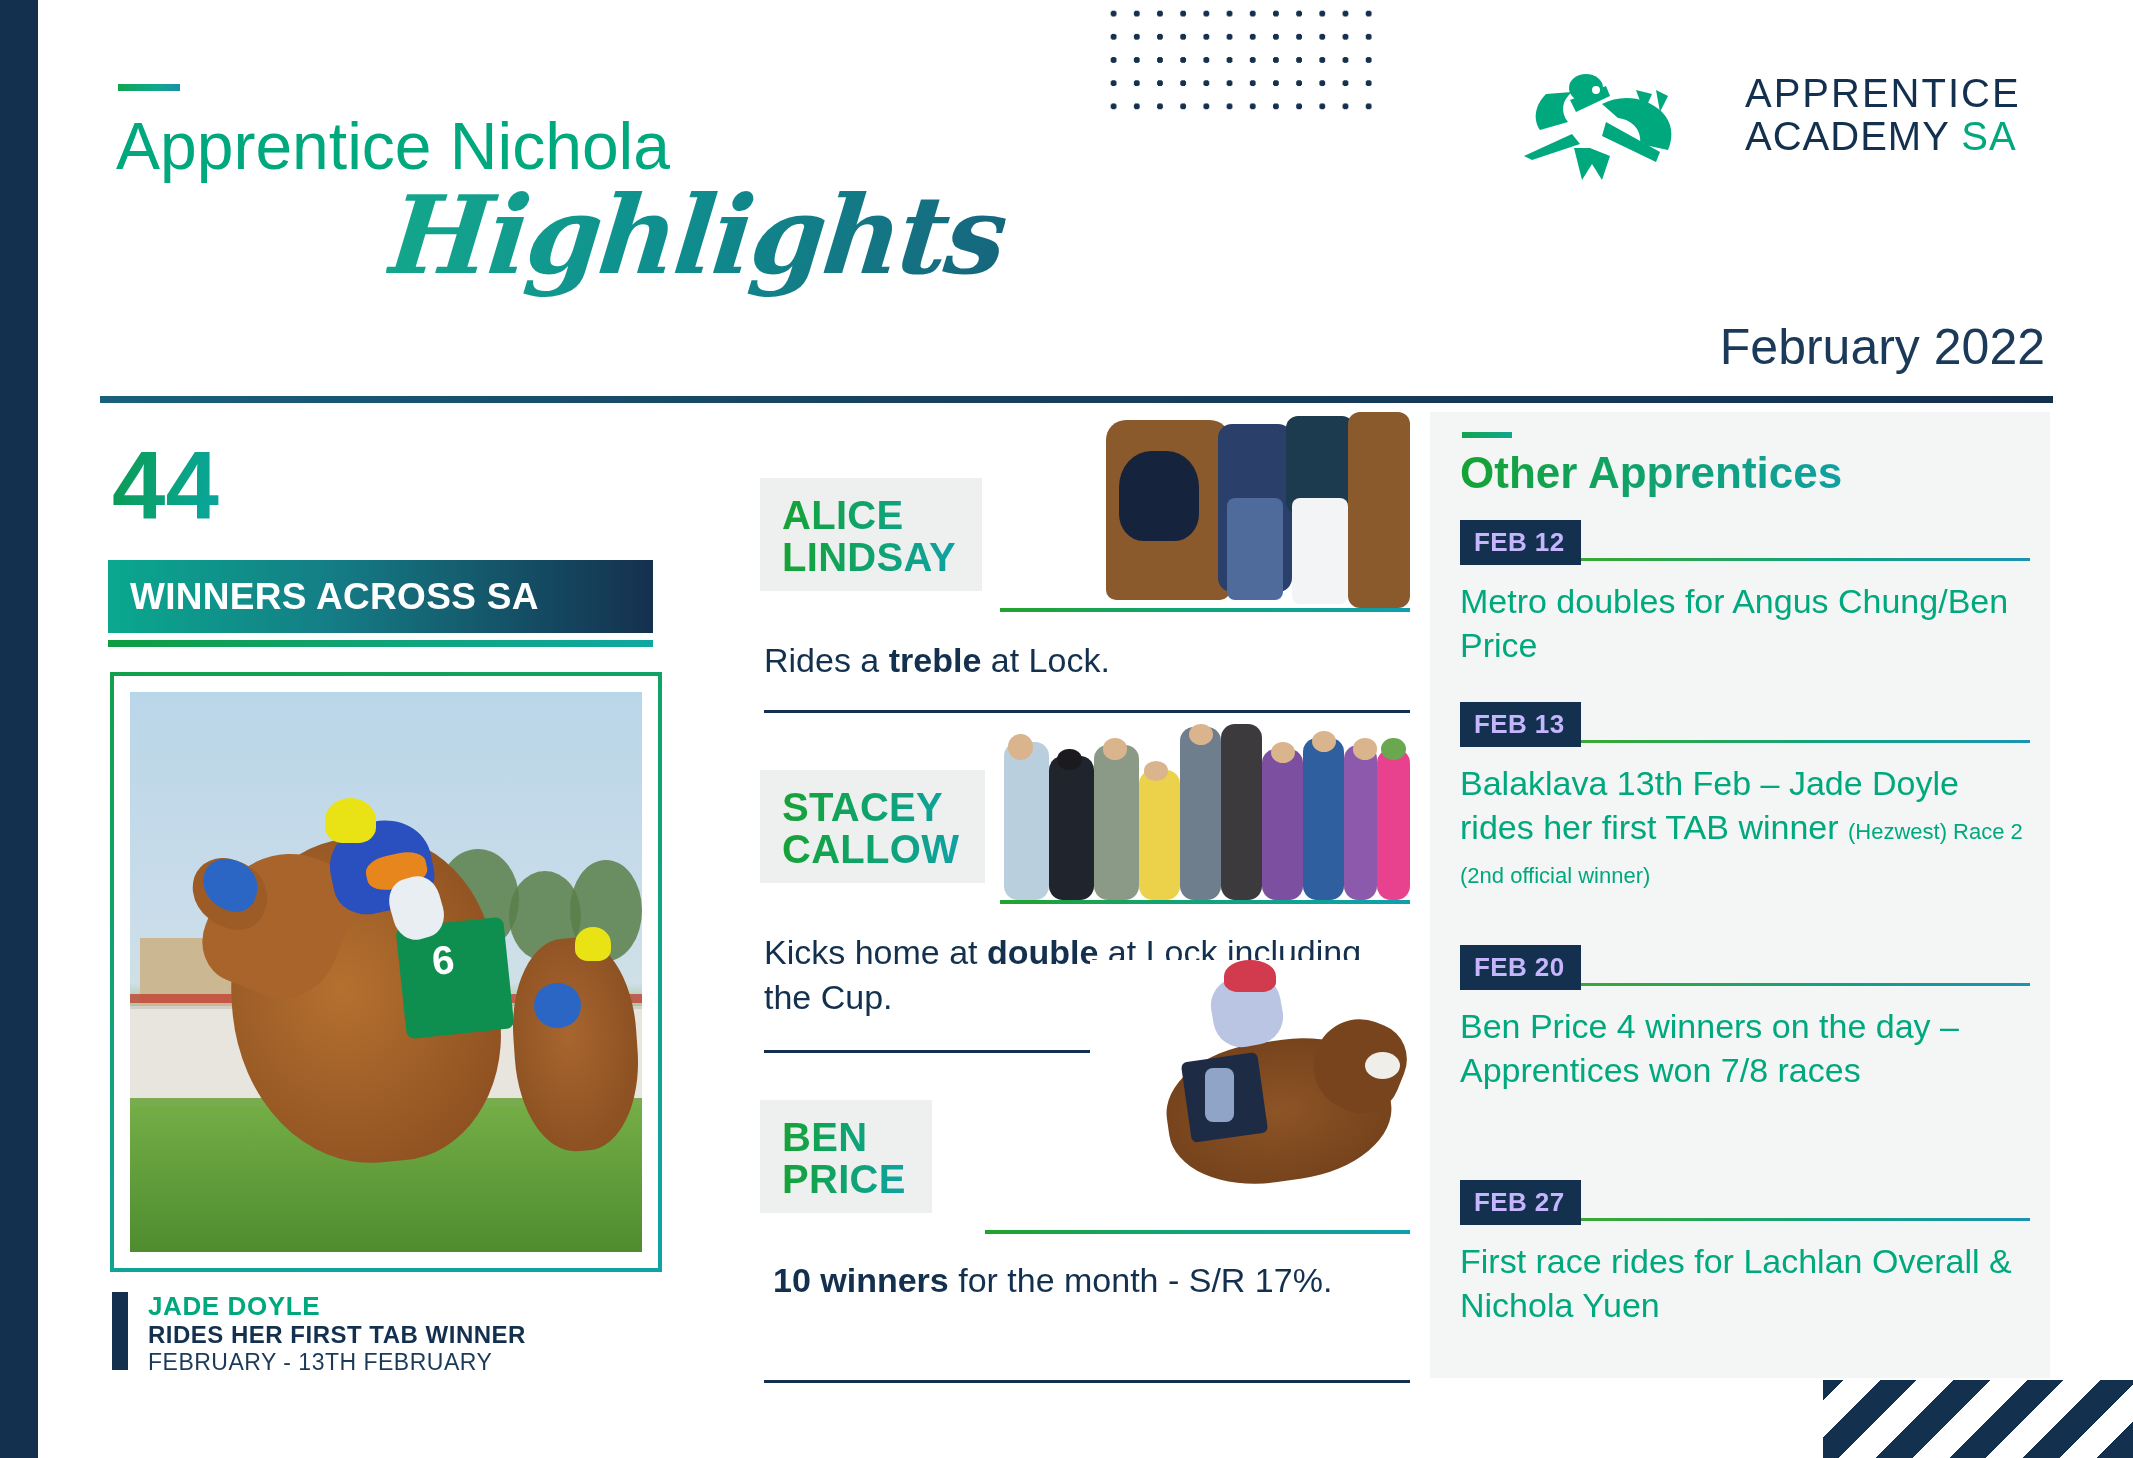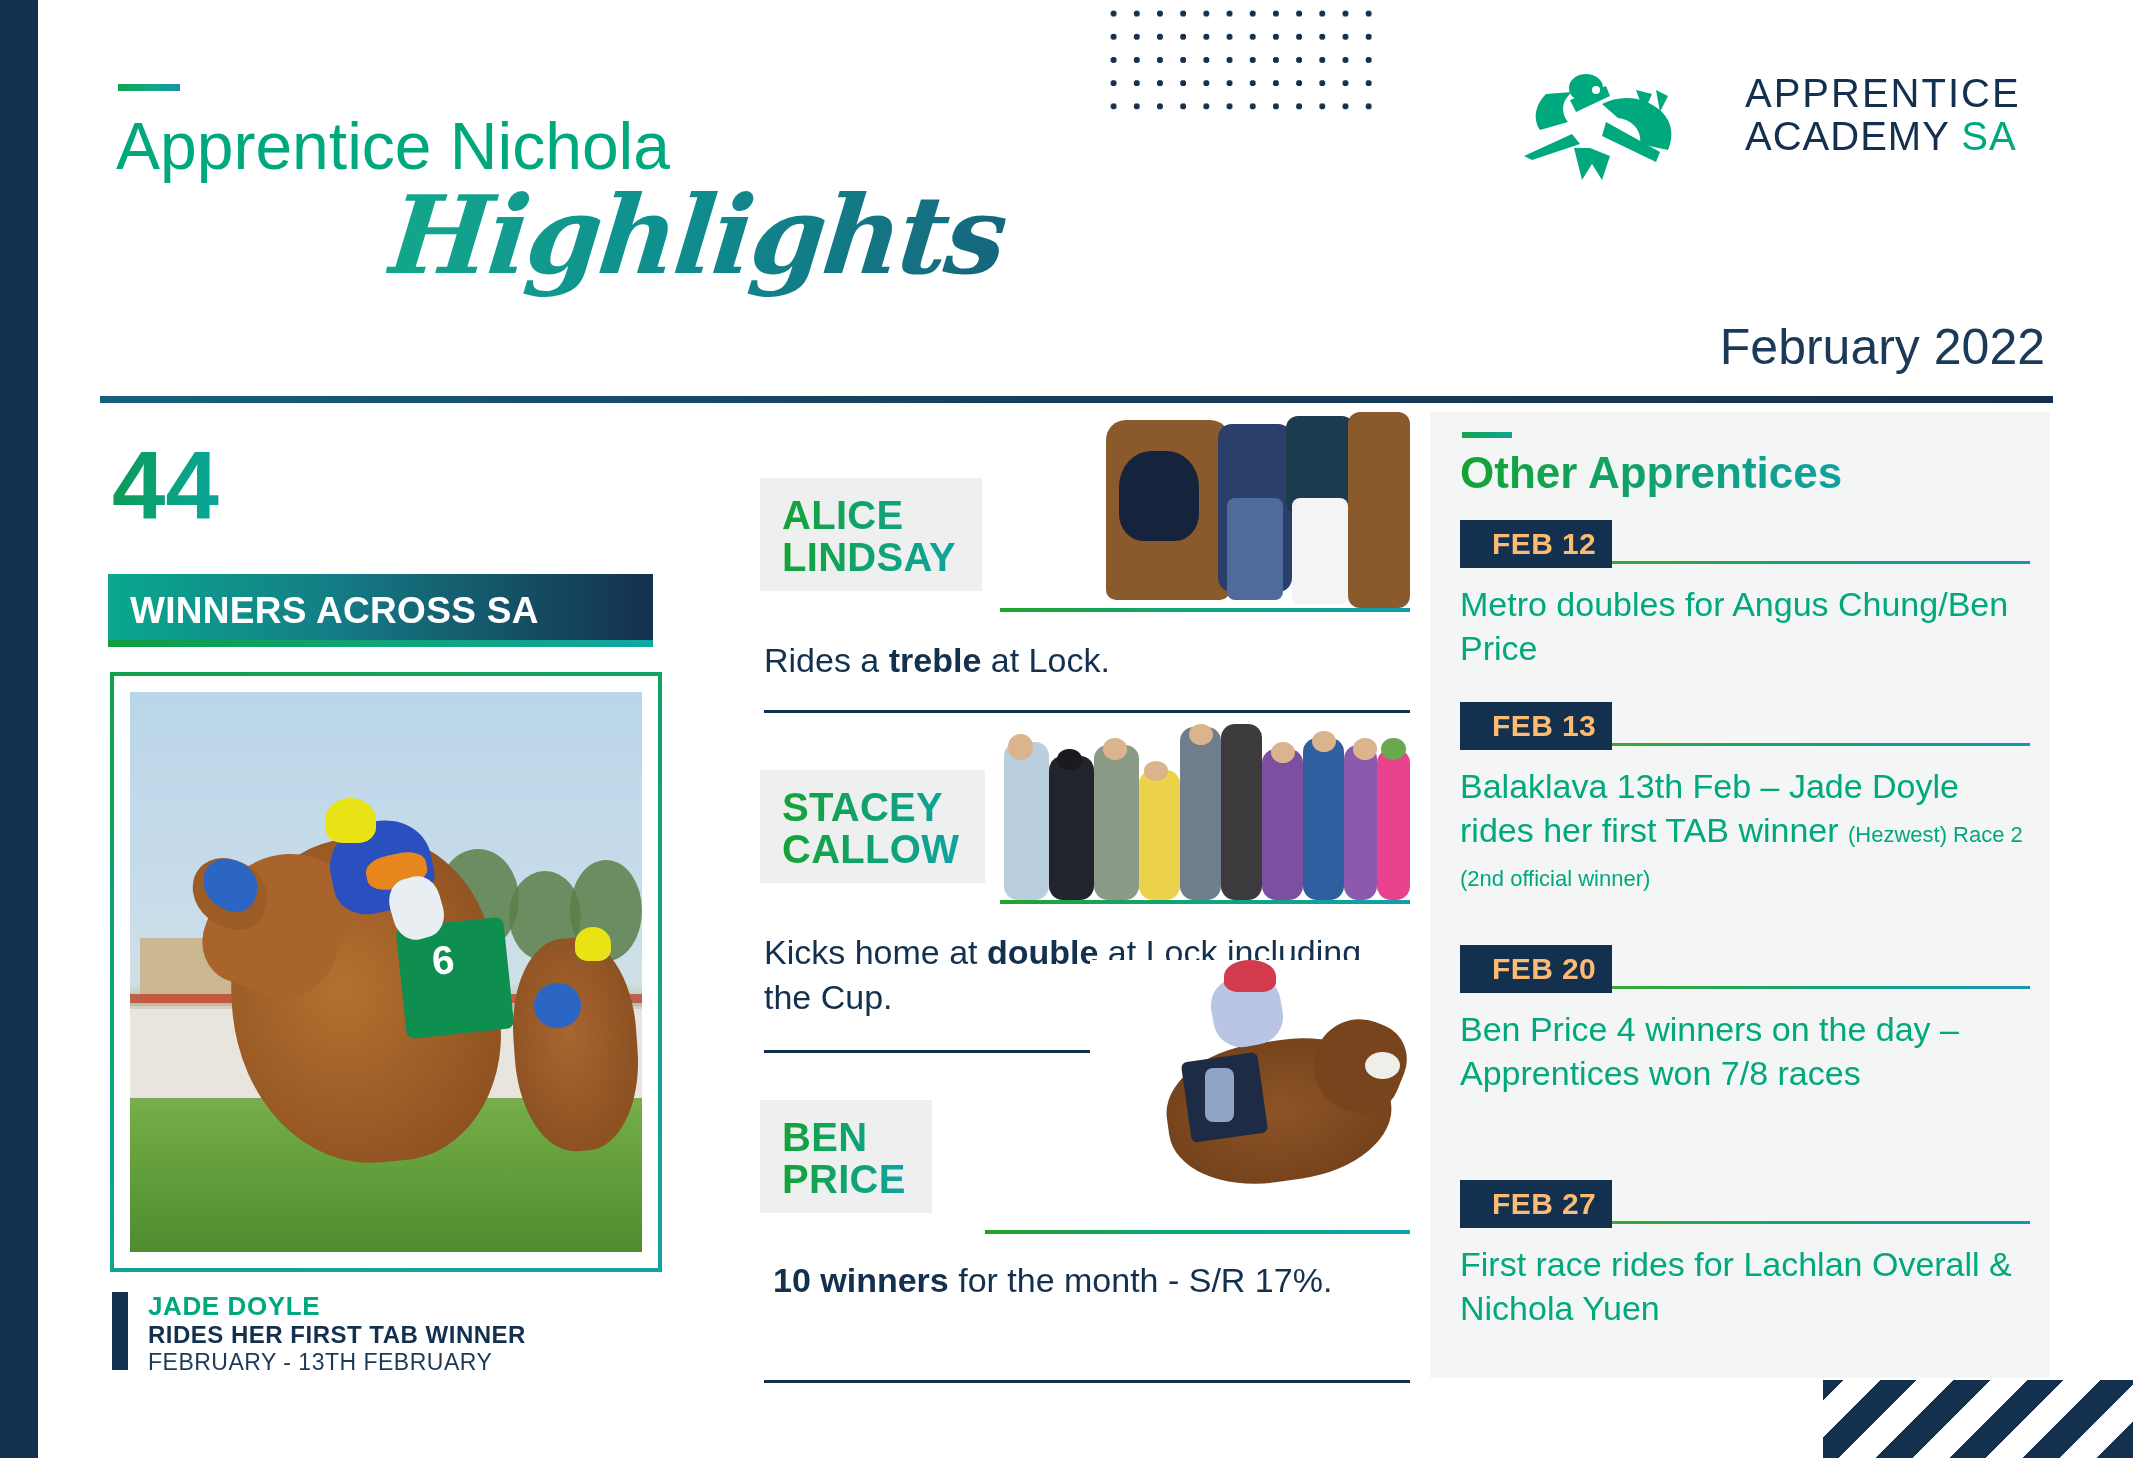--- a/index.html
+++ b/index.html
@@ -54,21 +54,21 @@
   }
 
   
   .big-num{
     position:absolute;left:112px;top:438px;
     font-size:96px;font-weight:700;line-height:1;
     background:linear-gradient(100deg,#0c9a4e 0%,#0aa37f 55%,#09a5a0 100%);
     -webkit-background-clip:text;background-clip:text;color:transparent;
   }
   .winners-bar{
-    position:absolute;left:108px;top:574px;width:545px;height:73px;
+    position:absolute;left:108px;top:560px;width:545px;height:73px;
     background:linear-gradient(90deg,#0aa88e 0%,#147e86 40%,#14304f 100%);
     display:flex;align-items:center;
   }
   .winners-bar span{
     color:#fff;font-size:37px;font-weight:700;letter-spacing:0.3px;margin-left:22px;
   }
   .winners-underline{
     position:absolute;left:108px;top:640px;width:545px;height:7px;
     background:linear-gradient(90deg,#0f9d40 0%,#0fa478 50%,#0fa7a2 100%);
   }
@@ -137,22 +137,22 @@
   
   .oh-panel{
     position:absolute;left:1430px;top:412px;width:620px;height:966px;background:#f4f5f5;
   }
   .oh-dash{position:absolute;left:1462px;top:432px;width:50px;height:6px;
     background:linear-gradient(90deg,#12a44f,#0fa78f);}
   .oh-title{position:absolute;left:1460px;top:448px;font-size:44px;font-weight:700;
     background:linear-gradient(95deg,#16a233 0%,#0fa275 55%,#0fa0a2 100%);
     -webkit-background-clip:text;background-clip:text;color:transparent;white-space:nowrap;}
   .oh-item{position:absolute;left:1460px;width:570px;}
-  .oh-badge{display:inline-block;background:#14304f;color:#fdba74;
-    font-size:30px;font-weight:700;padding:7px 16px 7px 32px;letter-spacing:.4px;}
+  .oh-badge{display:inline-block;background:#14304f;color:#c4b5fd;
+    font-size:26px;font-weight:700;padding:7px 16px 7px 14px;letter-spacing:.4px;}
   .oh-badgewrap{display:flex;align-items:flex-end;}
   .oh-line{flex:1;height:3px;background:linear-gradient(90deg,#3aa832 0%,#14a17e 55%,#1a93b2 100%);margin-bottom:4px;}
   .oh-text{margin-top:14px;font-size:34px;color:#00a87e;line-height:1.3;}
   .oh-text .small{font-size:22px;}
 
   
   .stripes{
     position:absolute;right:0;bottom:0;width:310px;height:78px;
     background:repeating-linear-gradient(-45deg,#14304f 0 26px,#ffffff 26px 52px);
   }

